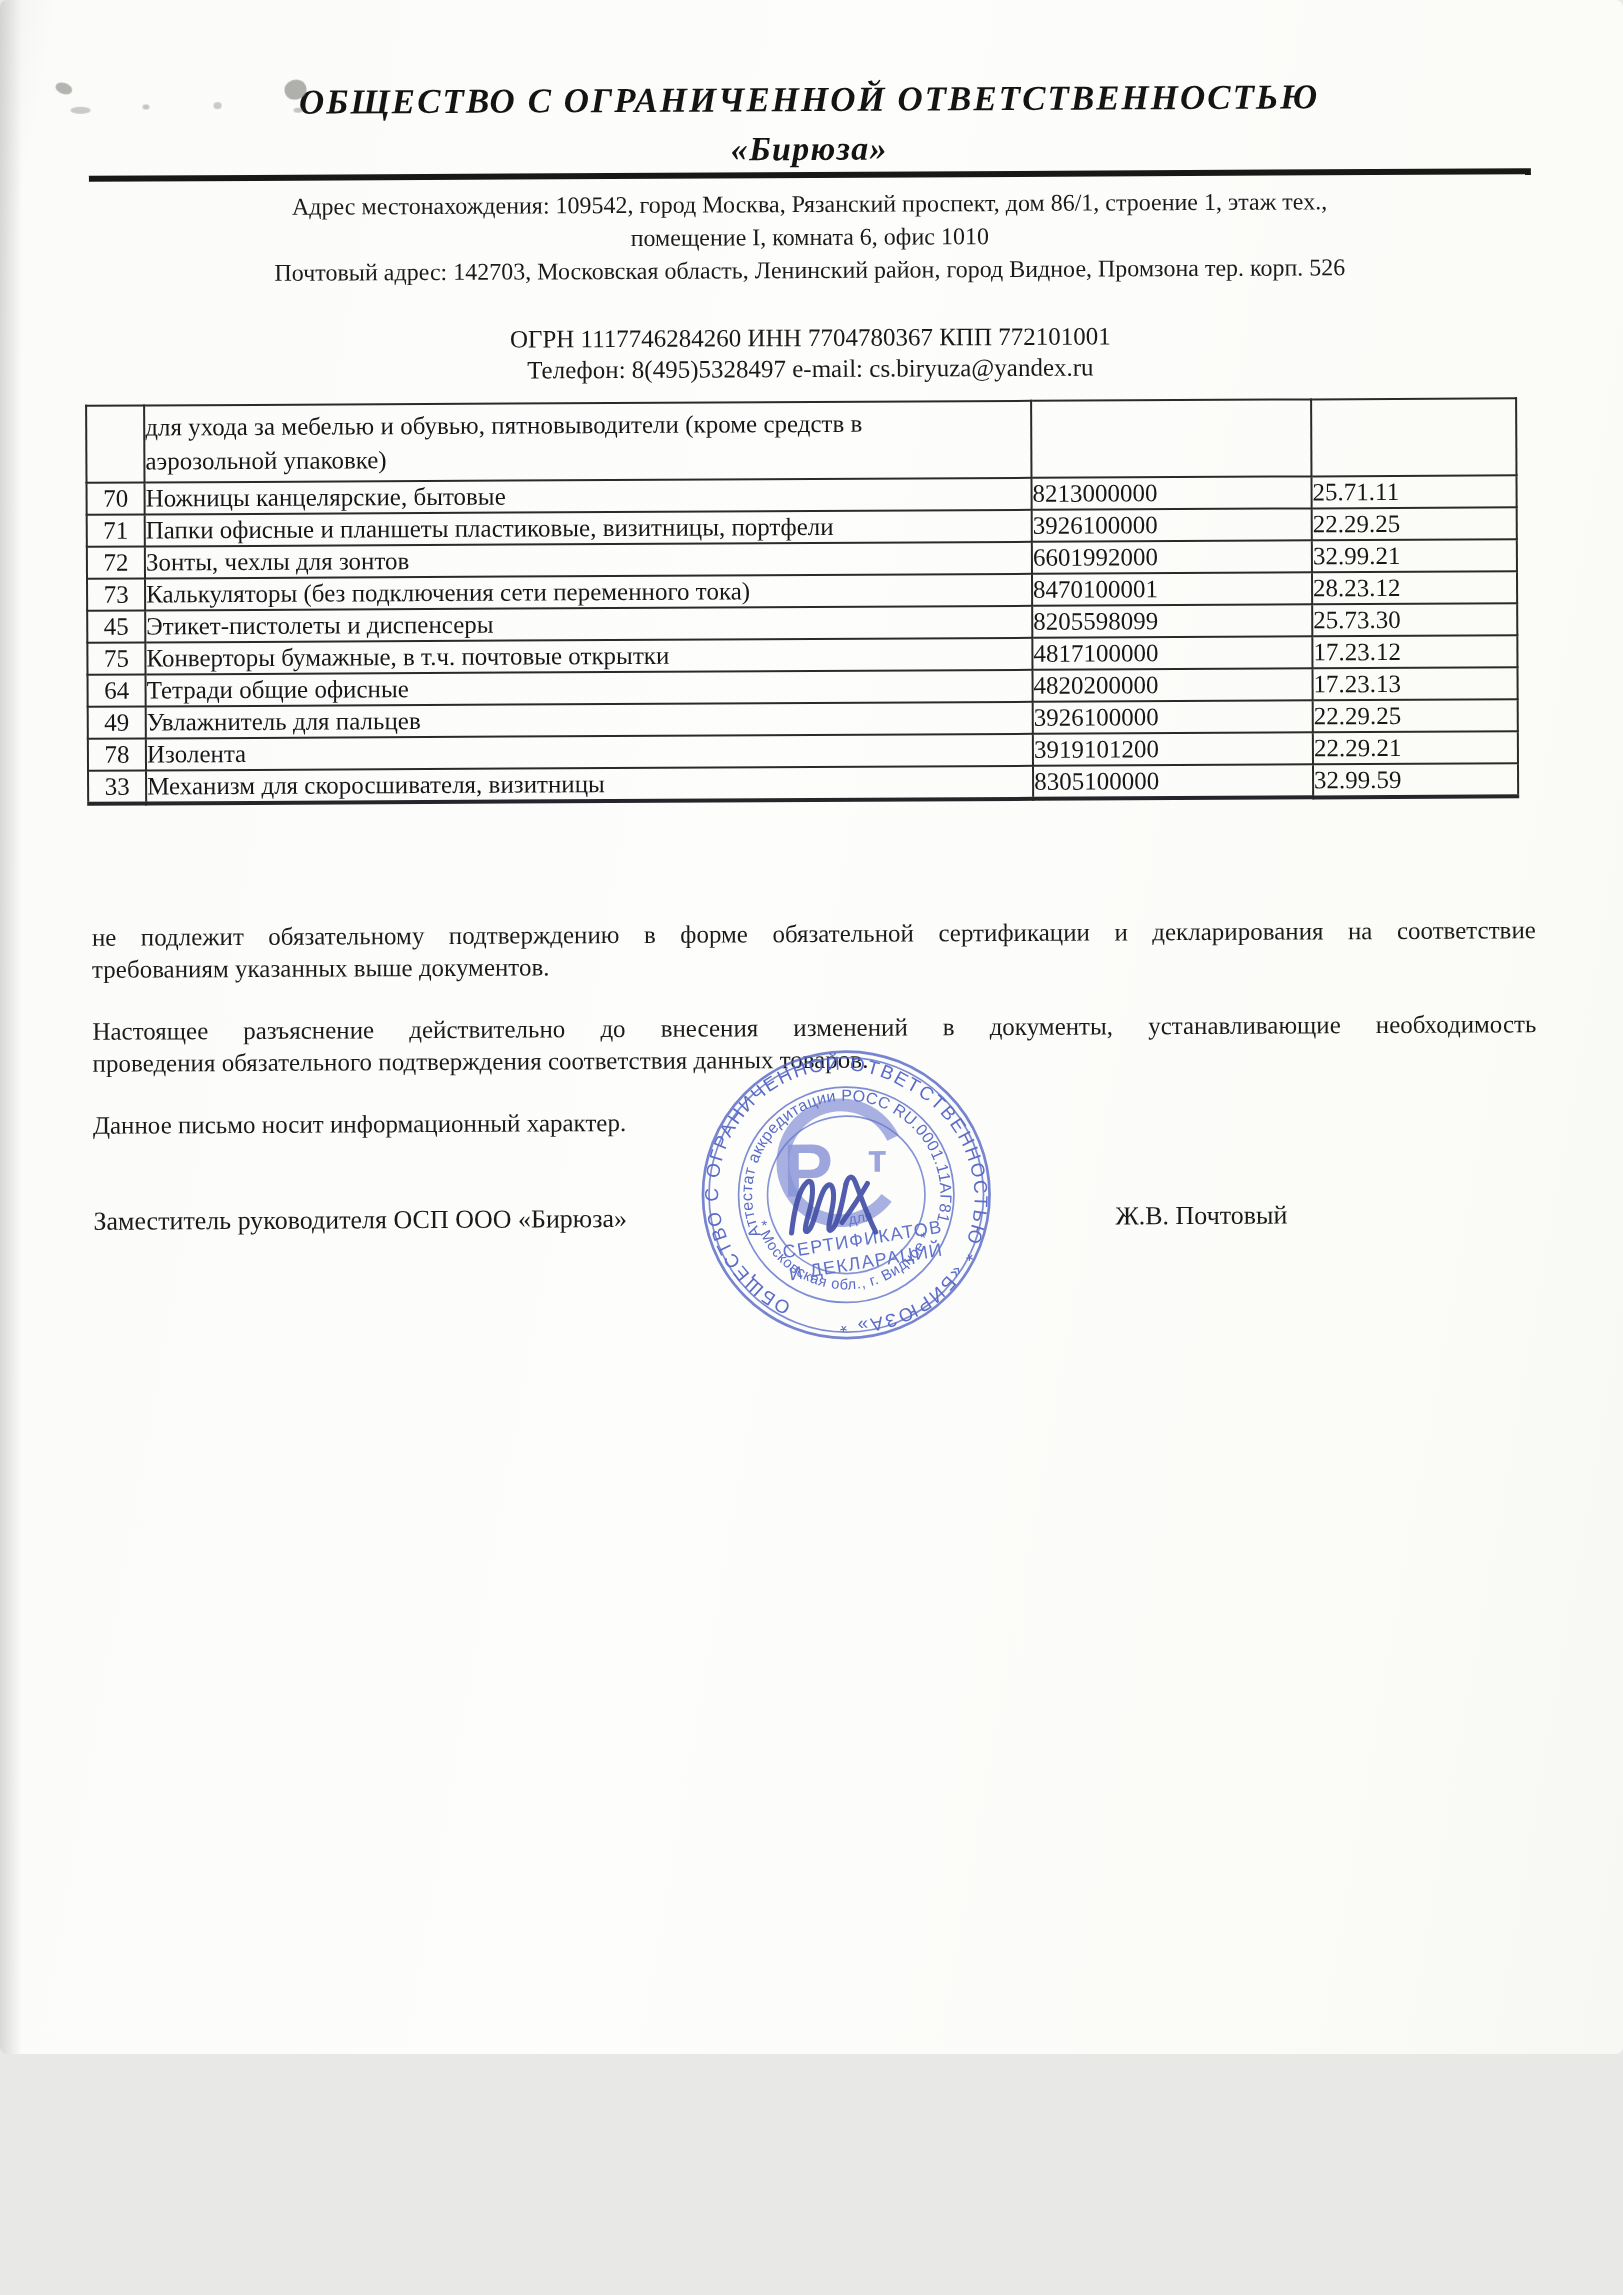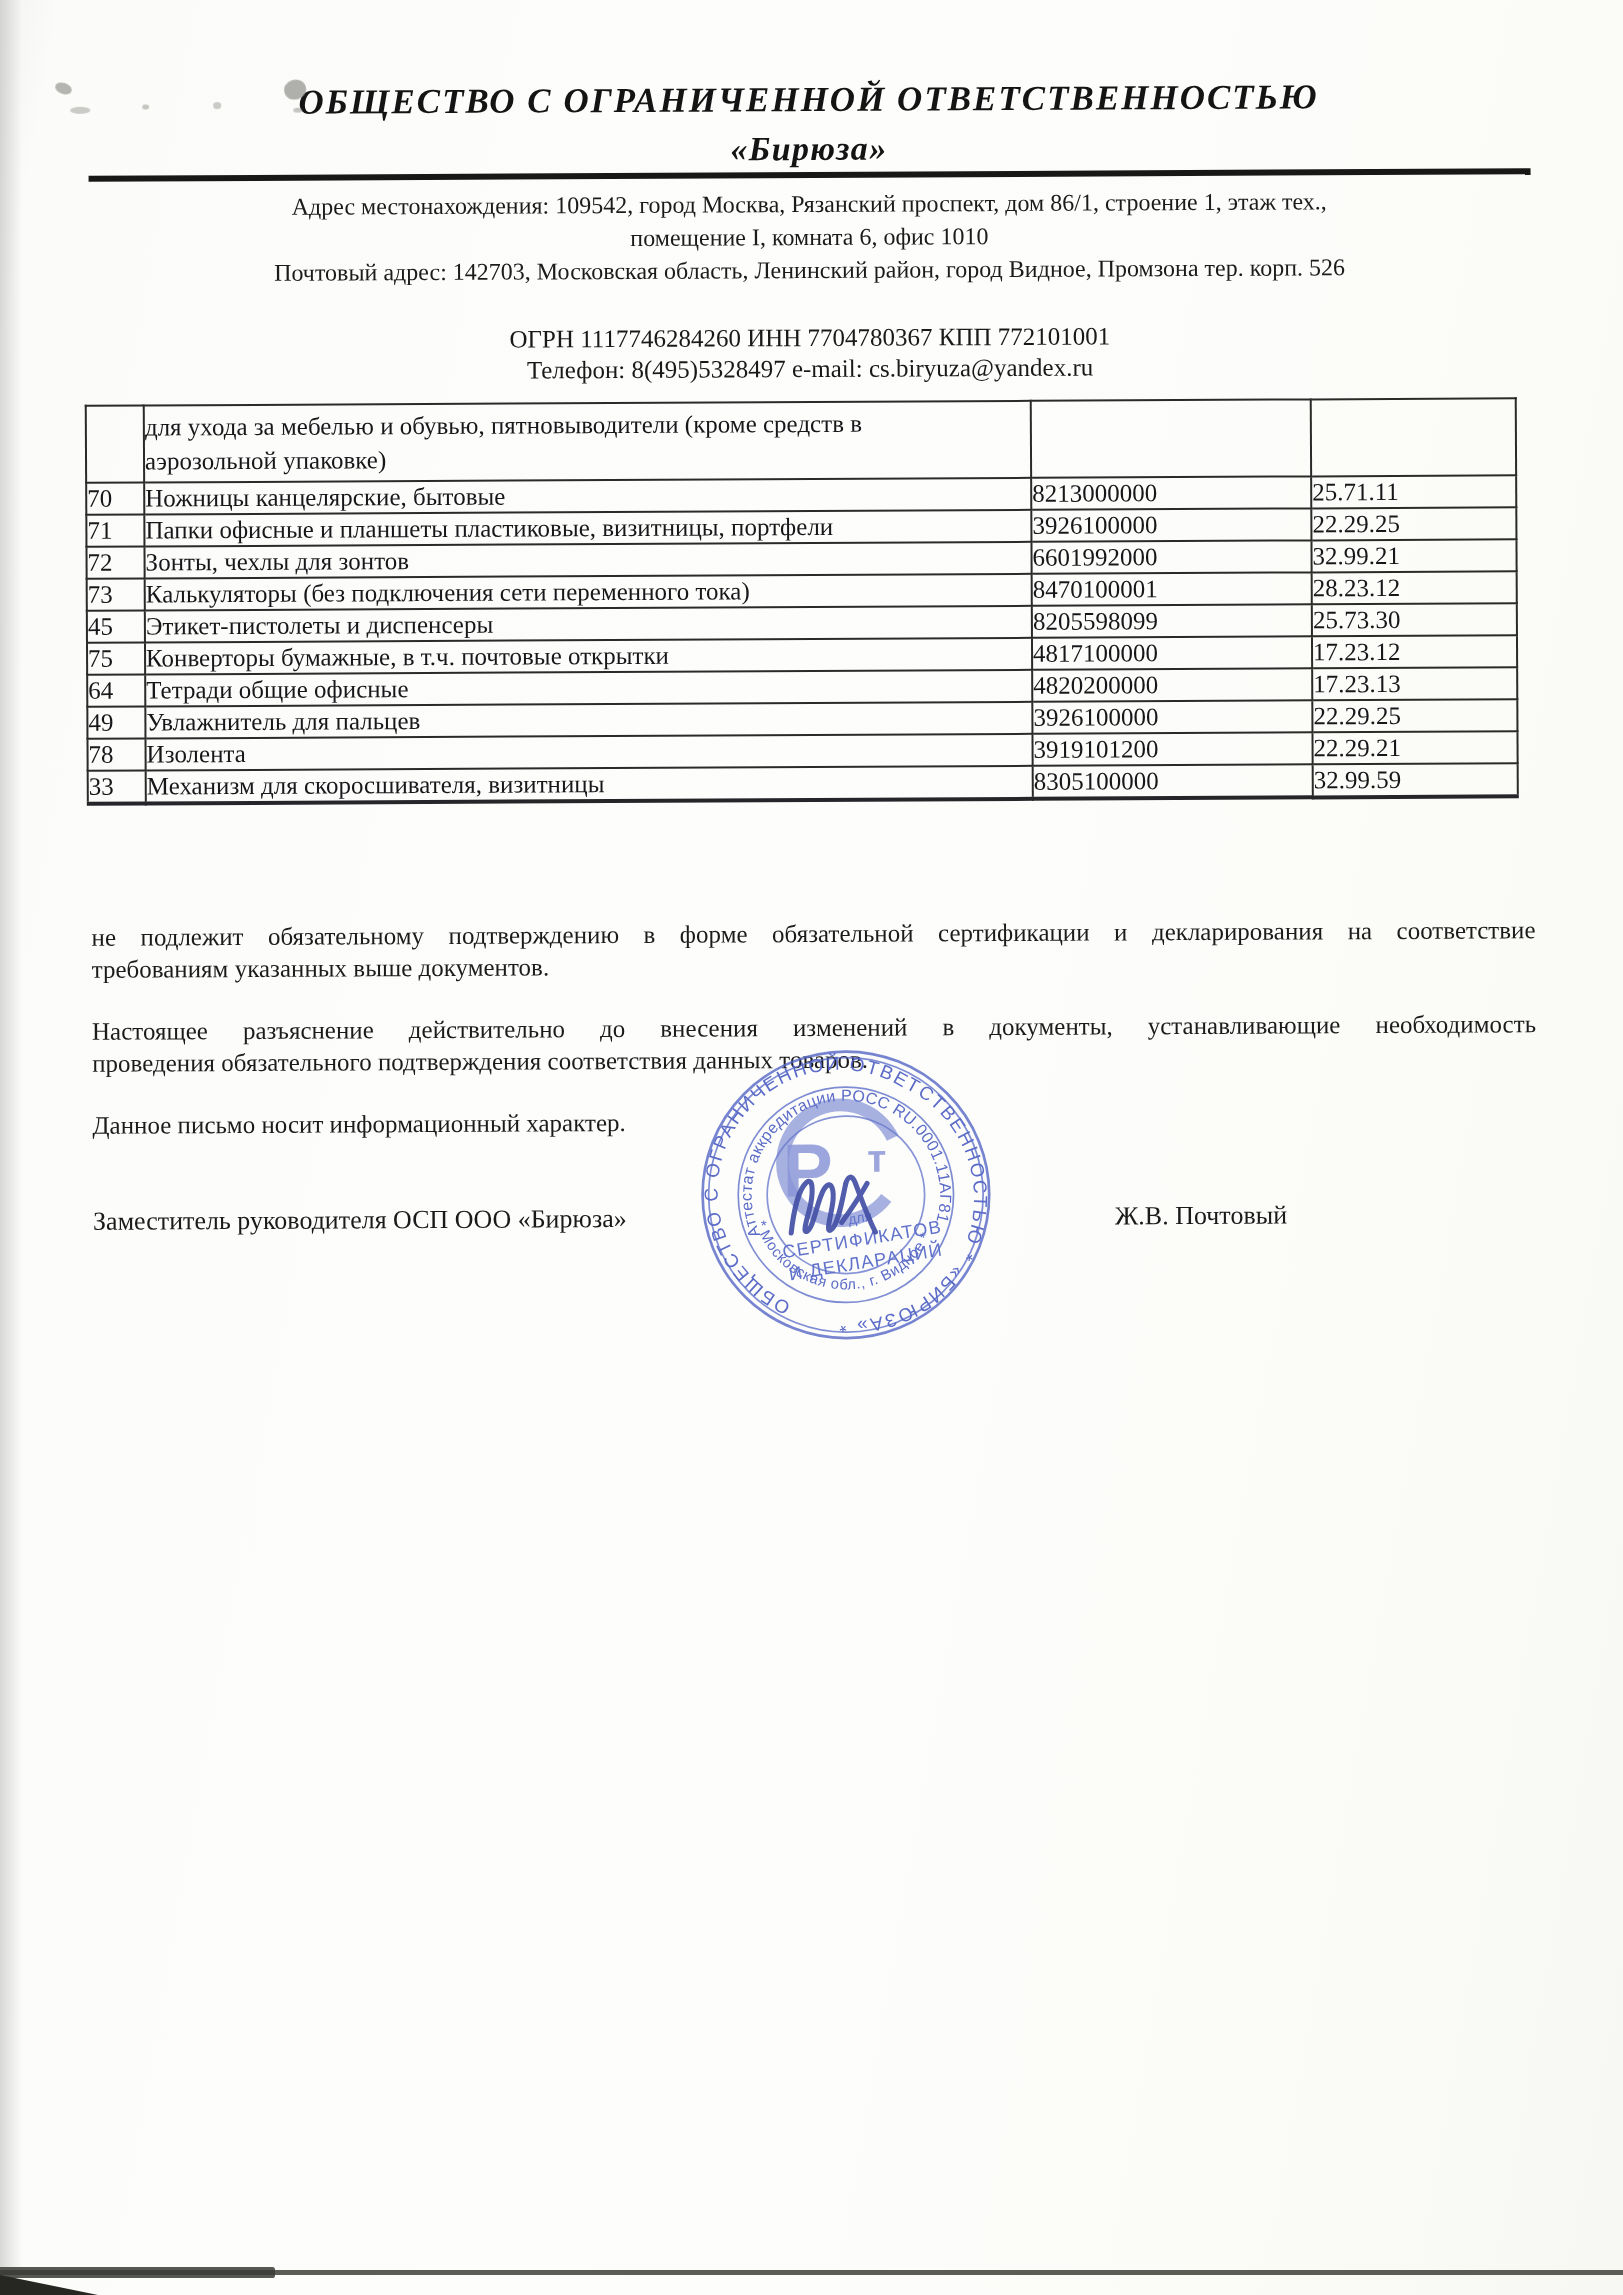--- a/index.html
+++ b/index.html
@@ -1,19 +1,19 @@
 <!DOCTYPE html>
 <html style="font-size:10.5px"><head>
 <meta charset="utf-8">
 <style>
   html,body{margin:0;padding:0;background:#e8e8e6;}
   .page{
-    position:relative;width:1623px;height:2295px;overflow:hidden;
+    position:relative;width:1623px;height:2054px;overflow:hidden;
     background:linear-gradient(100deg,#f3f3f1 0%,#fbfbf9 3%,#fdfdfc 45%,#fbfbf8 80%,#f7f7f4 100%);
-    font-family:"Liberation Serif",serif;color:#1d1d1d;
+    font-family:"Liberation Serif",serif;color:#1d1d1d;border-radius:7px;
   }
   .edge-shade{position:absolute;left:0;top:0;width:22px;height:100%;
     background:linear-gradient(90deg,rgba(150,150,148,.35),rgba(150,150,148,0));}
   .content{position:absolute;left:0;top:0;right:0;bottom:0;transform:rotate(-0.3deg);transform-origin:50% 28%;}
   .speck{position:absolute;background:#8f8f8b;border-radius:50%;opacity:.65;filter:blur(0.7px);}
   .s1{left:58px;top:79px;width:17px;height:10.5px;transform:rotate(20deg);}
   .s2{left:73px;top:103px;width:19.6px;height:6.5px;opacity:.45;}
   .s3{left:145px;top:101px;width:6.5px;height:5.2px;opacity:.5;}
   .s4{left:216px;top:99px;width:7.9px;height:6.5px;opacity:.45;}
   .s5{left:287px;top:77px;width:22px;height:19.6px;opacity:.7;transform:rotate(-15deg);}
@@ -23,21 +23,21 @@
   .title{font-weight:bold;font-style:italic;font-size:35px;line-height:38px;letter-spacing:2px;color:#141414;}
   .subtitle{font-weight:bold;font-style:italic;font-size:34px;line-height:37px;letter-spacing:1.3px;color:#141414;margin-top:10.5px;}
   .rule{margin:5.9px auto 0;width:1442px;height:5.9px;background:#181816;}
   .addr{margin-top:9.8px;font-size:24px;line-height:33px;color:#1b1b1b;}
   .reg{margin-top:35px;font-size:25px;line-height:31px;color:#191919;}
 
   table.goods{border-collapse:collapse;margin:17px 0 0 86px;table-layout:fixed;width:1430px;
     font-size:25px;color:#17171a;}
   table.goods{border:2.6px solid #26262a;border-bottom-width:4.6px;}
   table.goods td{border:2px solid #2a2a28;vertical-align:middle;padding:0;overflow:hidden;}
-  td.c-num{}
+  td.c-num{text-align:center;}
   td.c-name{padding-left:15.7px;}
   td.c-code{padding-left:18.3px;}
   td.c-okpd{padding-left:15.7px;}
   tr.r-carry td{height:71px;vertical-align:top;}
   tr.r-carry td.c-name{padding-top:3.9px;line-height:34px;}
   tr.r-data td{height:30px;}
 
   .para{margin-left:90px;width:1444px;font-size:25px;line-height:32px;color:#1b1b1b;}
   .p1{margin-top:116px;}
   .p2{margin-top:30px;}

